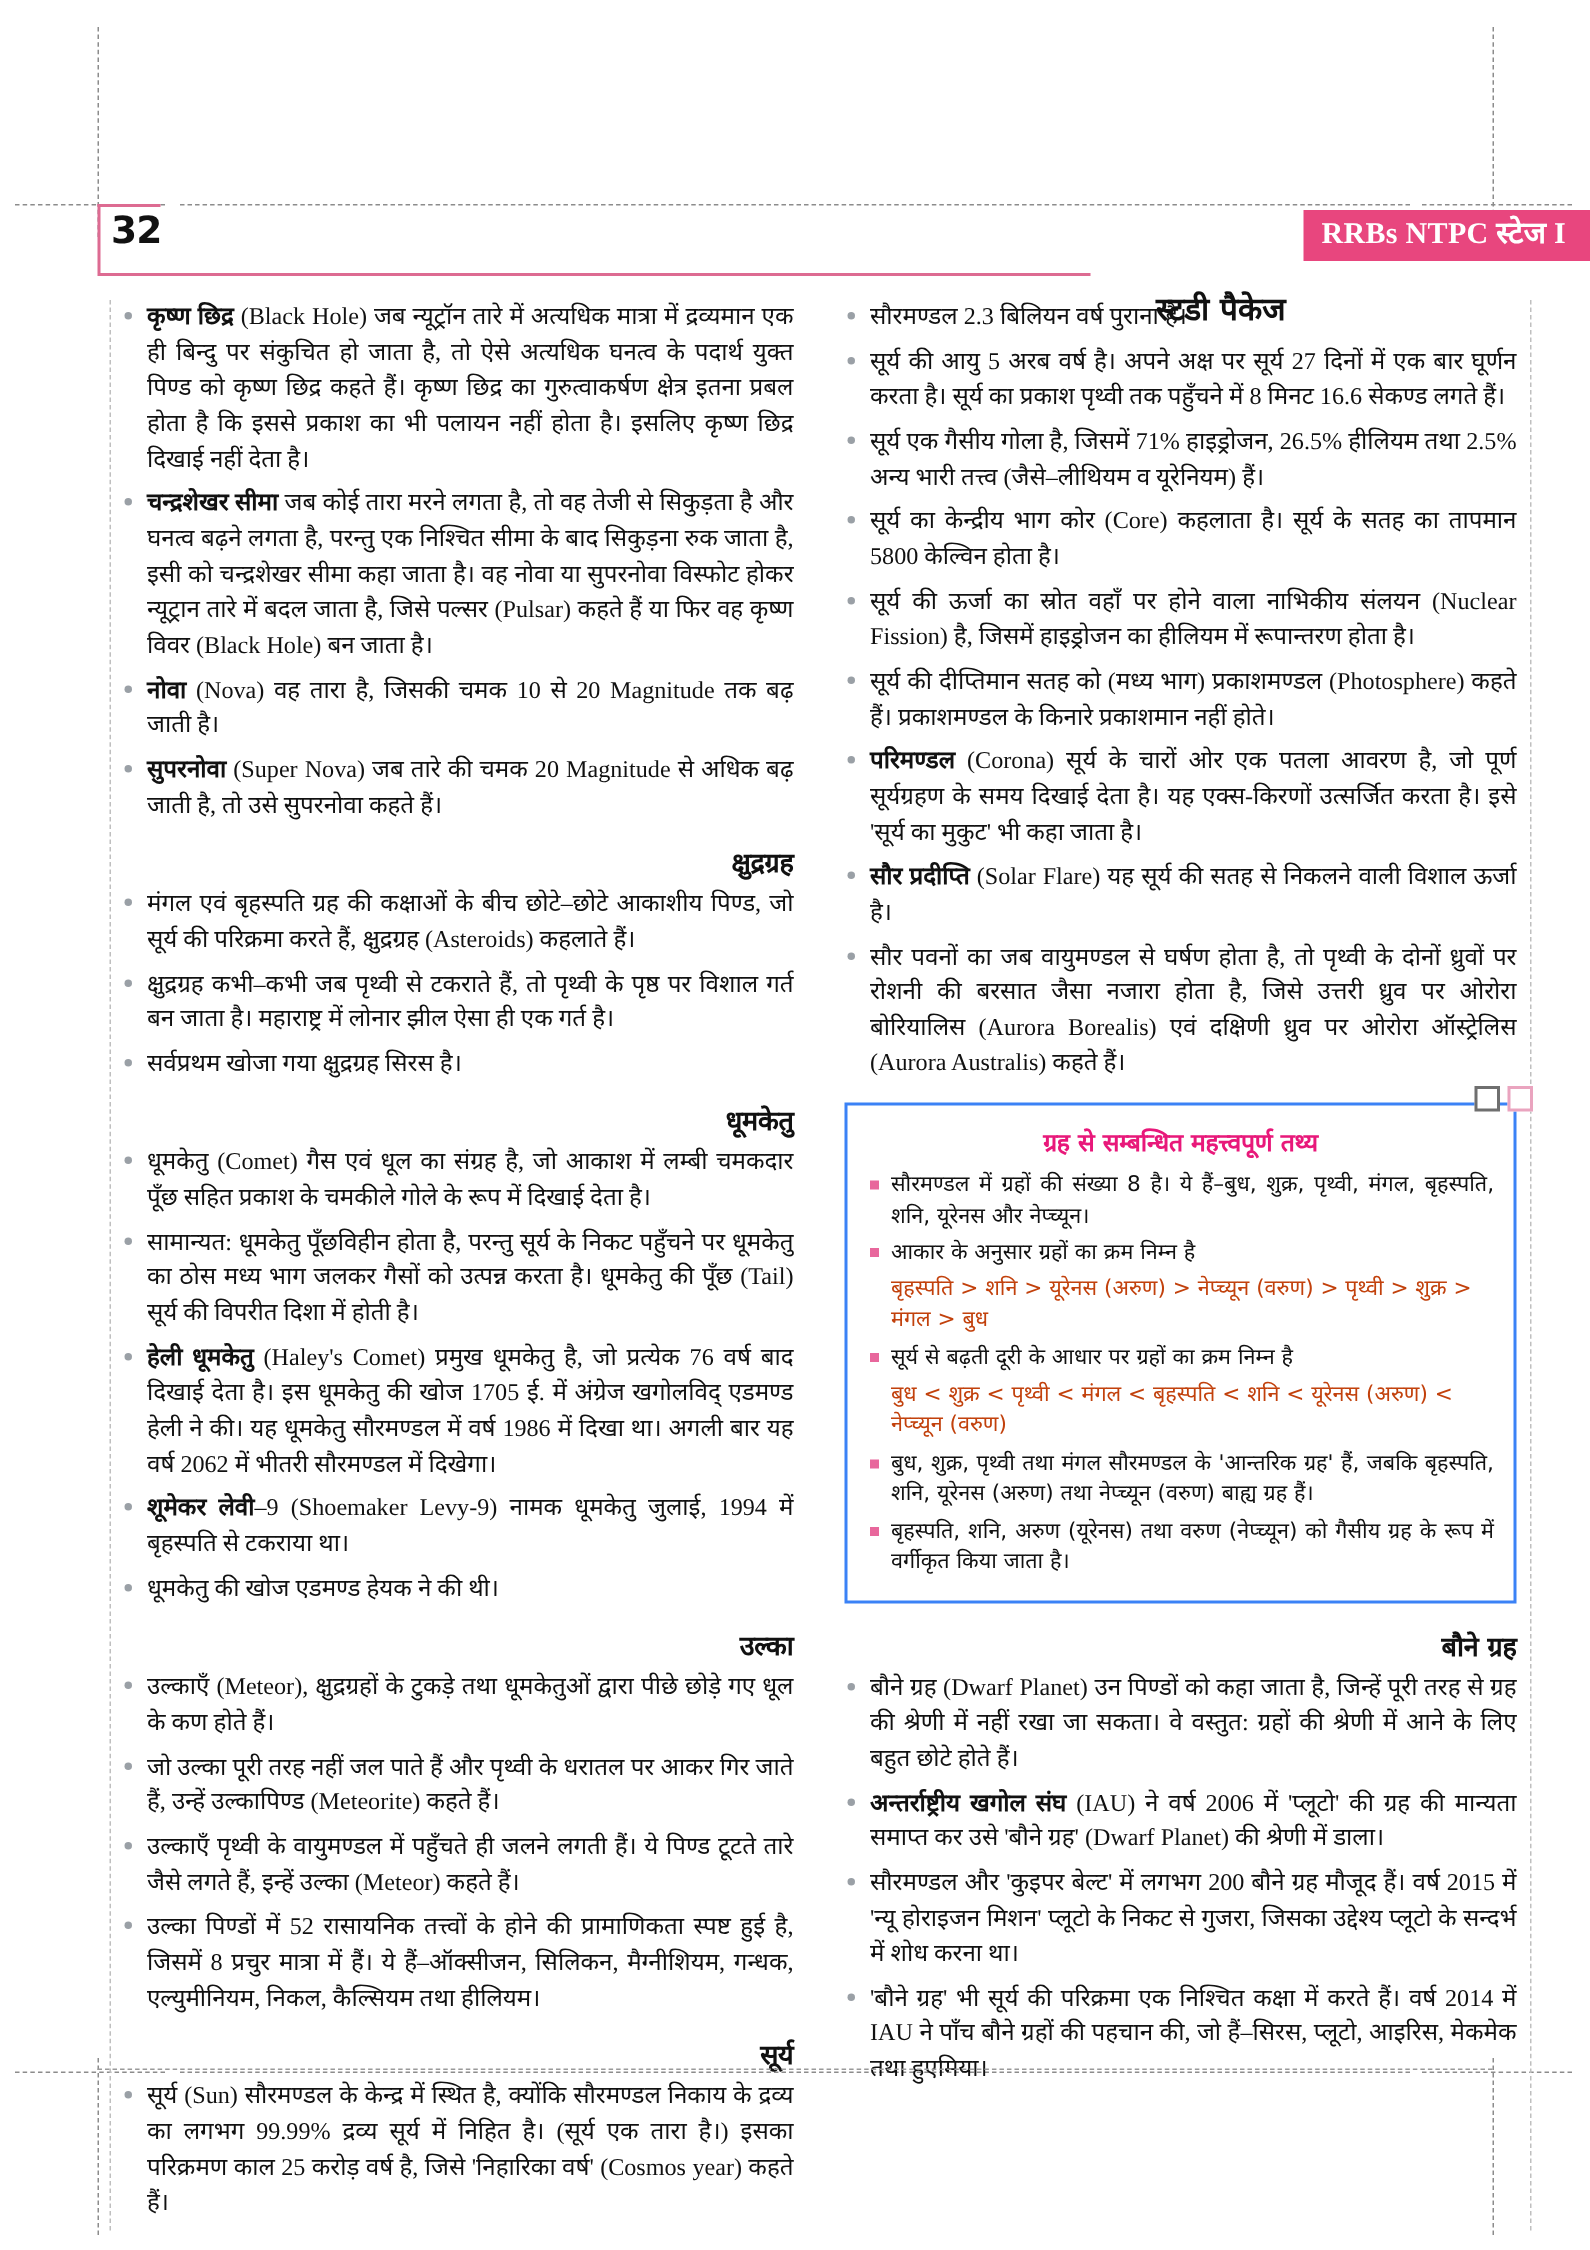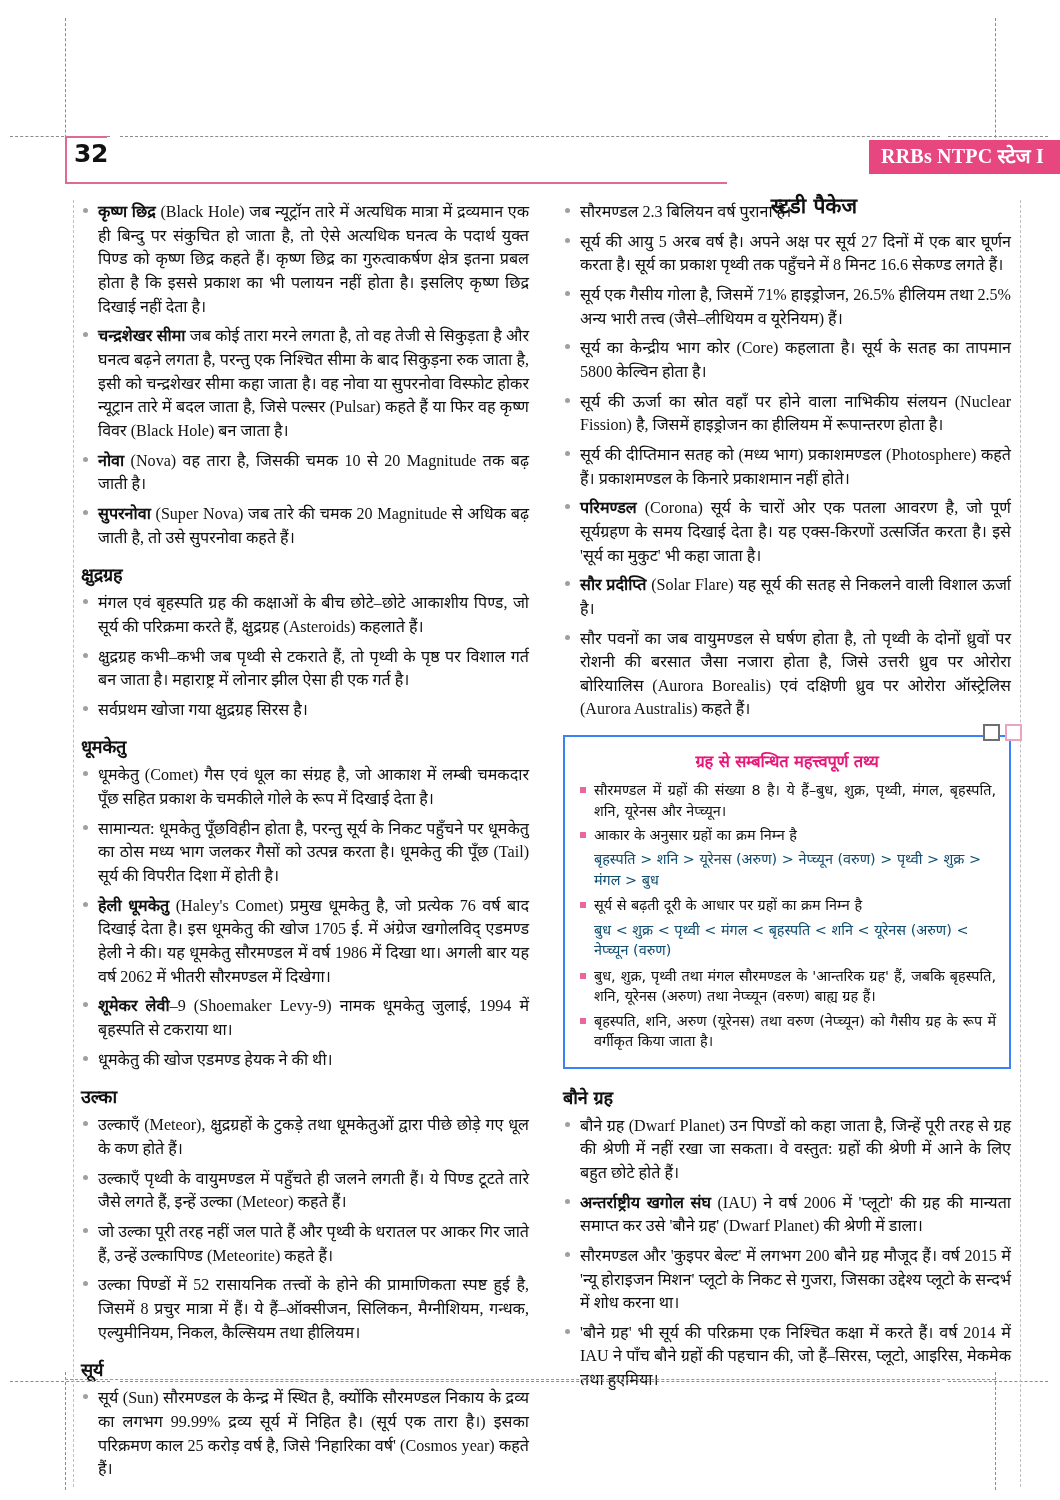--- a/index.html
+++ b/index.html
@@ -110,20 +110,21 @@
   }
 
   
   h2.section {
     font-family: "DejaVu Sans", sans-serif;
     font-weight: bold;
     font-size: 18px;
     margin: 13px 0 5px 0;
     color: #111;
     letter-spacing: -0.2px;
+    text-align: right;
   }
   ul.bullets { list-style: none; margin: 0; padding: 0; }
   ul.bullets > li {
     position: relative;
     padding-left: 17px;
     margin-bottom: 6px;
     font-size: 16.1px;
     line-height: 1.47;
     text-align: justify;
     text-justify: inter-word;
@@ -173,21 +174,21 @@
     left: 2px; top: 7px;
     width: 6px; height: 6px;
     background: #e8679c;
   }
   .factbox .subline {
     padding-left: 16px;
     font-family: "DejaVu Sans", sans-serif;
     font-size: 14.4px;
     line-height: 1.42;
     margin: 2px 0 5px 0;
-    color: #0c4a6e;
+    color: #c2410c;
   }
   .box-corner {
     position: absolute;
     top: -13px; right: -13px;
     display: flex; gap: 5px;
   }
   .sq { width: 17px; height: 17px; background: #fff; }
   .sq.gray { border: 2px solid #6f6f6f; }
   .sq.pink { border: 2px solid #eaa4bf; }
 
@@ -249,22 +250,22 @@
           <li><span>धूमकेतु (Comet) गैस एवं धूल का संग्रह है, जो आकाश में लम्बी चमकदार पूँछ सहित प्रकाश के चमकीले गोले के रूप में दिखाई देता है।</span></li>
           <li><span>सामान्यत: धूमकेतु पूँछविहीन होता है, परन्तु सूर्य के निकट पहुँचने पर धूमकेतु का ठोस मध्य भाग जलकर गैसों को उत्पन्न करता है। धूमकेतु की पूँछ (Tail) सूर्य की विपरीत दिशा में होती है।</span></li>
           <li><b>हेली धूमकेतु</b><span> (Haley's Comet)  प्रमुख धूमकेतु है, जो प्रत्येक 76 वर्ष बाद दिखाई देता है। इस धूमकेतु की खोज 1705 ई. में अंग्रेज खगोलविद् एडमण्ड हेली ने की। यह धूमकेतु सौरमण्डल में वर्ष 1986 में दिखा था। अगली बार यह वर्ष 2062 में भीतरी सौरमण्डल में दिखेगा।</span></li>
           <li><b>शूमेकर लेवी</b><span>–9 (Shoemaker Levy-9) नामक धूमकेतु जुलाई, 1994 में बृहस्पति से टकराया था।</span></li>
           <li><span>धूमकेतु की खोज एडमण्ड हेयक ने की थी।</span></li>
         </ul>
 
       <h2 class="section">उल्का</h2>
       <ul class="bullets" id="list-left-meteor">
           <li><span>उल्काएँ (Meteor), क्षुद्रग्रहों के टुकड़े तथा धूमकेतुओं द्वारा पीछे छोड़े गए धूल के कण होते हैं।</span></li>
+          <li><span>जो उल्का पूरी तरह नहीं जल पाते हैं और पृथ्वी के धरातल पर आकर गिर जाते हैं, उन्हें उल्कापिण्ड (Meteorite) कहते हैं।</span></li>
           <li><span>उल्काएँ पृथ्वी के वायुमण्डल में पहुँचते ही जलने लगती हैं। ये पिण्ड टूटते तारे जैसे लगते हैं, इन्हें उल्का (Meteor) कहते हैं।</span></li>
-          <li><span>जो उल्का पूरी तरह नहीं जल पाते हैं और पृथ्वी के धरातल पर आकर गिर जाते हैं, उन्हें उल्कापिण्ड (Meteorite) कहते हैं।</span></li>
           <li><span>उल्का पिण्डों में 52 रासायनिक तत्त्वों के होने की प्रामाणिकता स्पष्ट हुई है, जिसमें 8 प्रचुर मात्रा में हैं। ये हैं–ऑक्सीजन, सिलिकन, मैग्नीशियम, गन्धक, एल्युमीनियम, निकल, कैल्सियम तथा हीलियम।</span></li>
         </ul>
 
       <h2 class="section">सूर्य</h2>
       <ul class="bullets" id="list-left-sun">
           <li><span>सूर्य (Sun) सौरमण्डल के केन्द्र में स्थित है, क्योंकि सौरमण्डल निकाय के द्रव्य का लगभग 99.99%  द्रव्य सूर्य में निहित है। (सूर्य एक तारा है।) इसका परिक्रमण काल 25 करोड़ वर्ष है, जिसे 'निहारिका वर्ष' (Cosmos year) कहते हैं।</span></li>
         </ul>
     </div>
 
     <div class="col">

